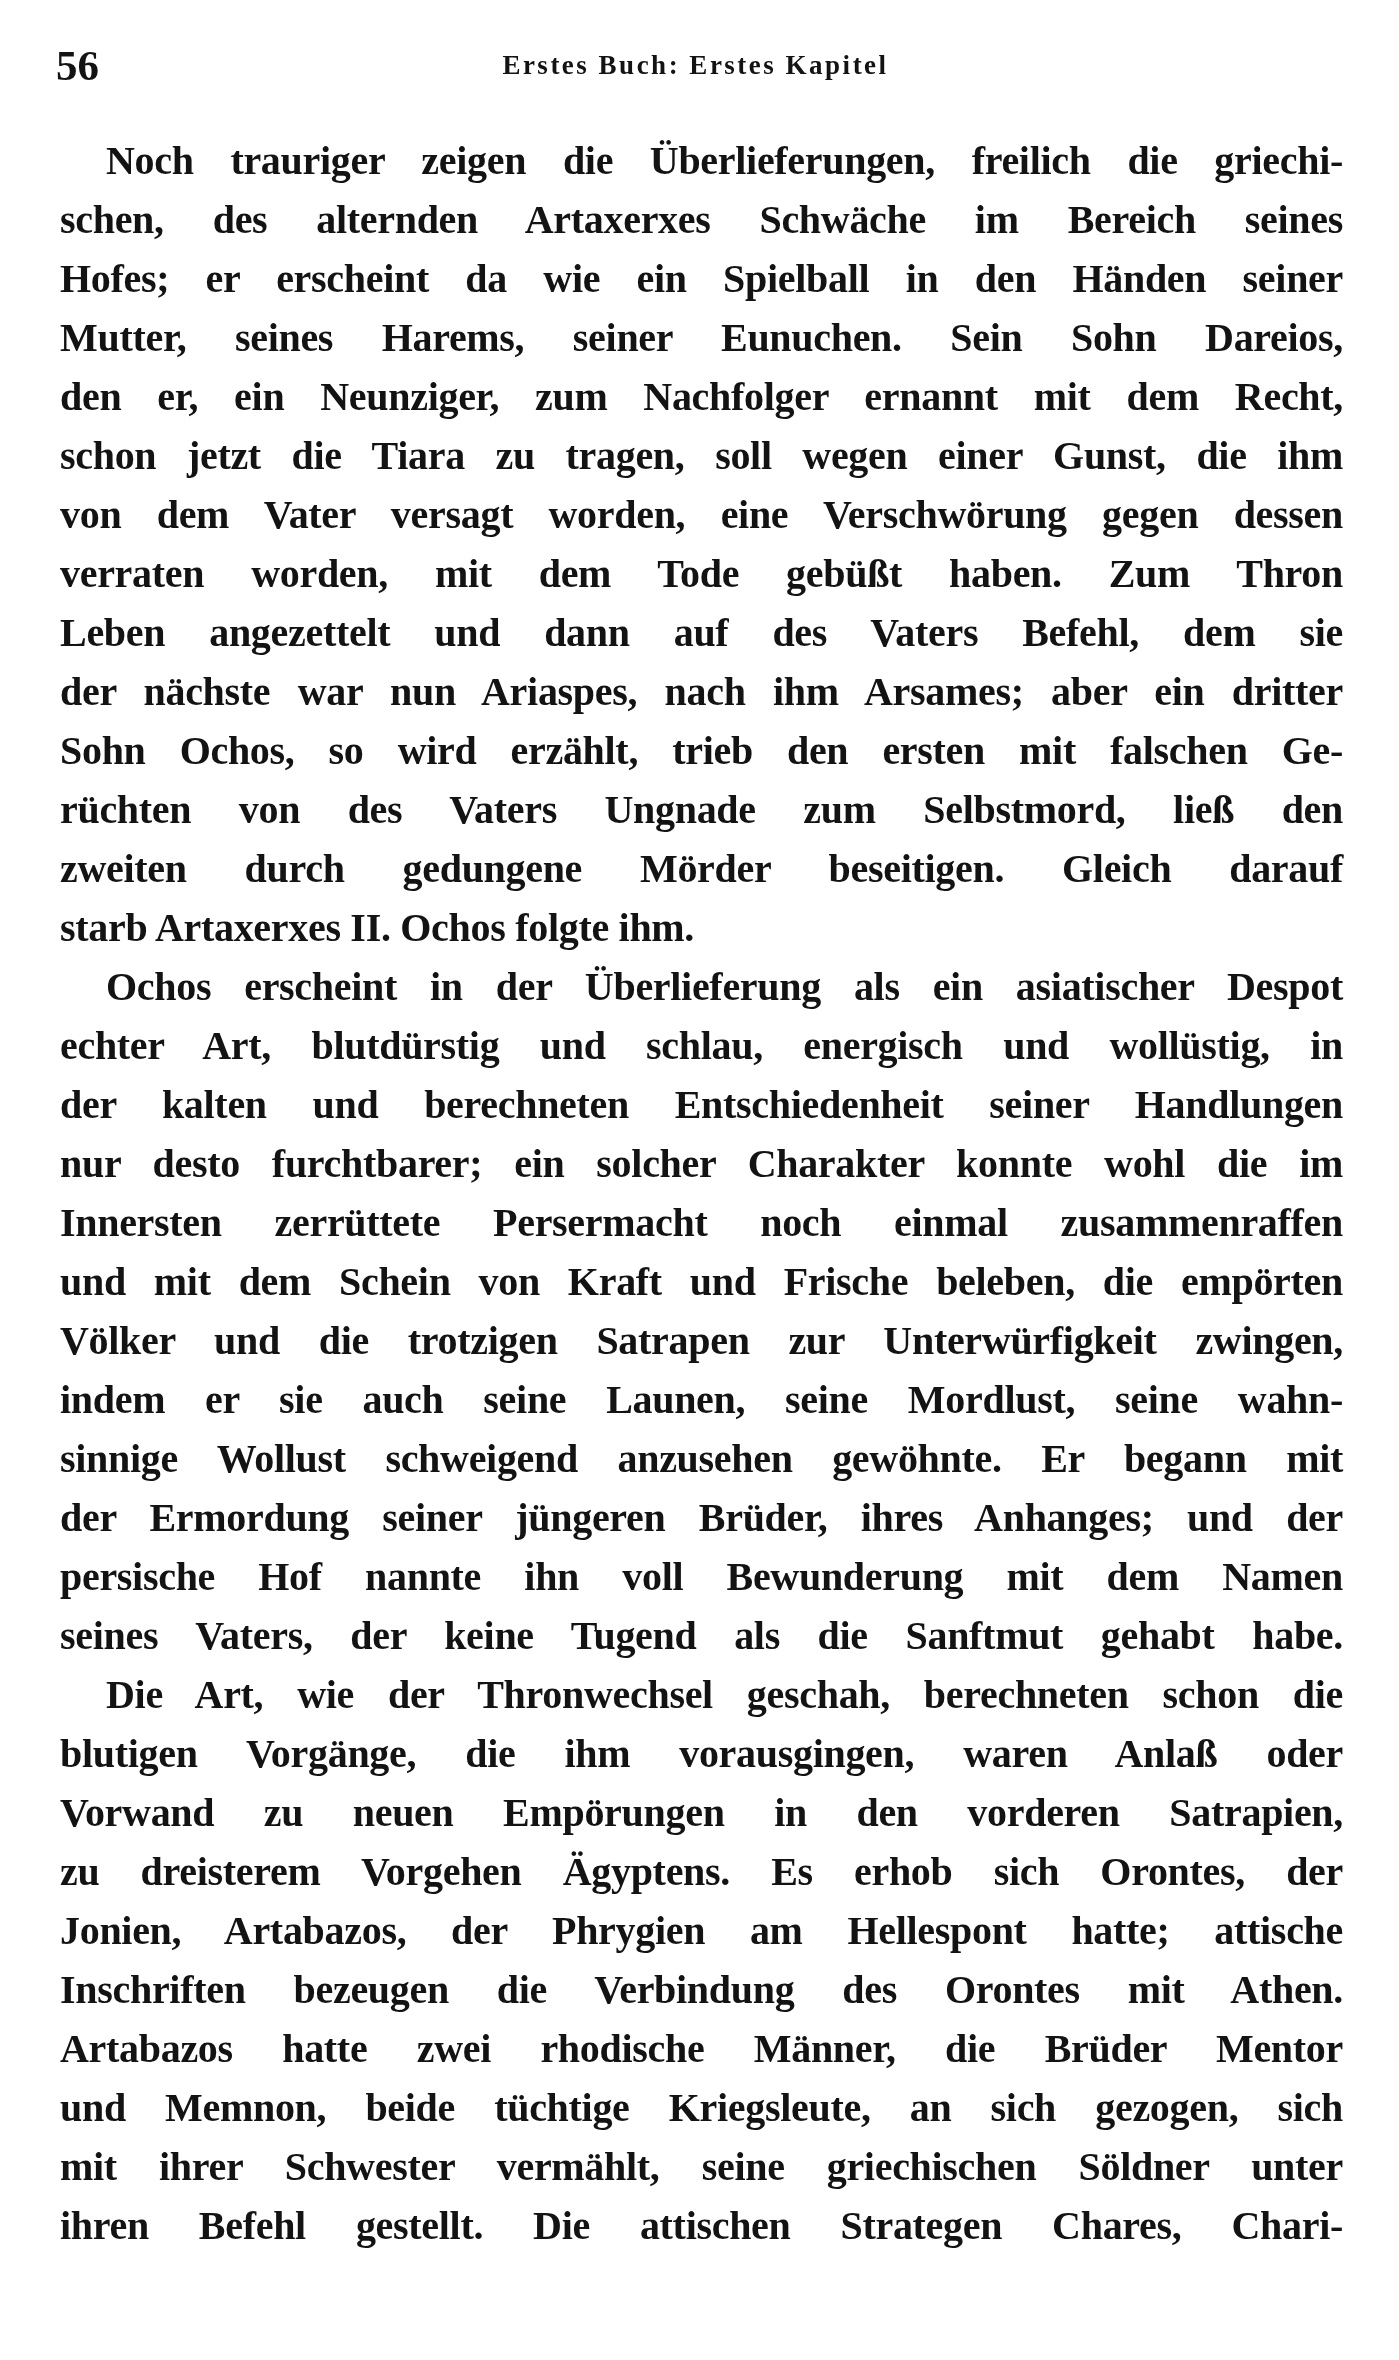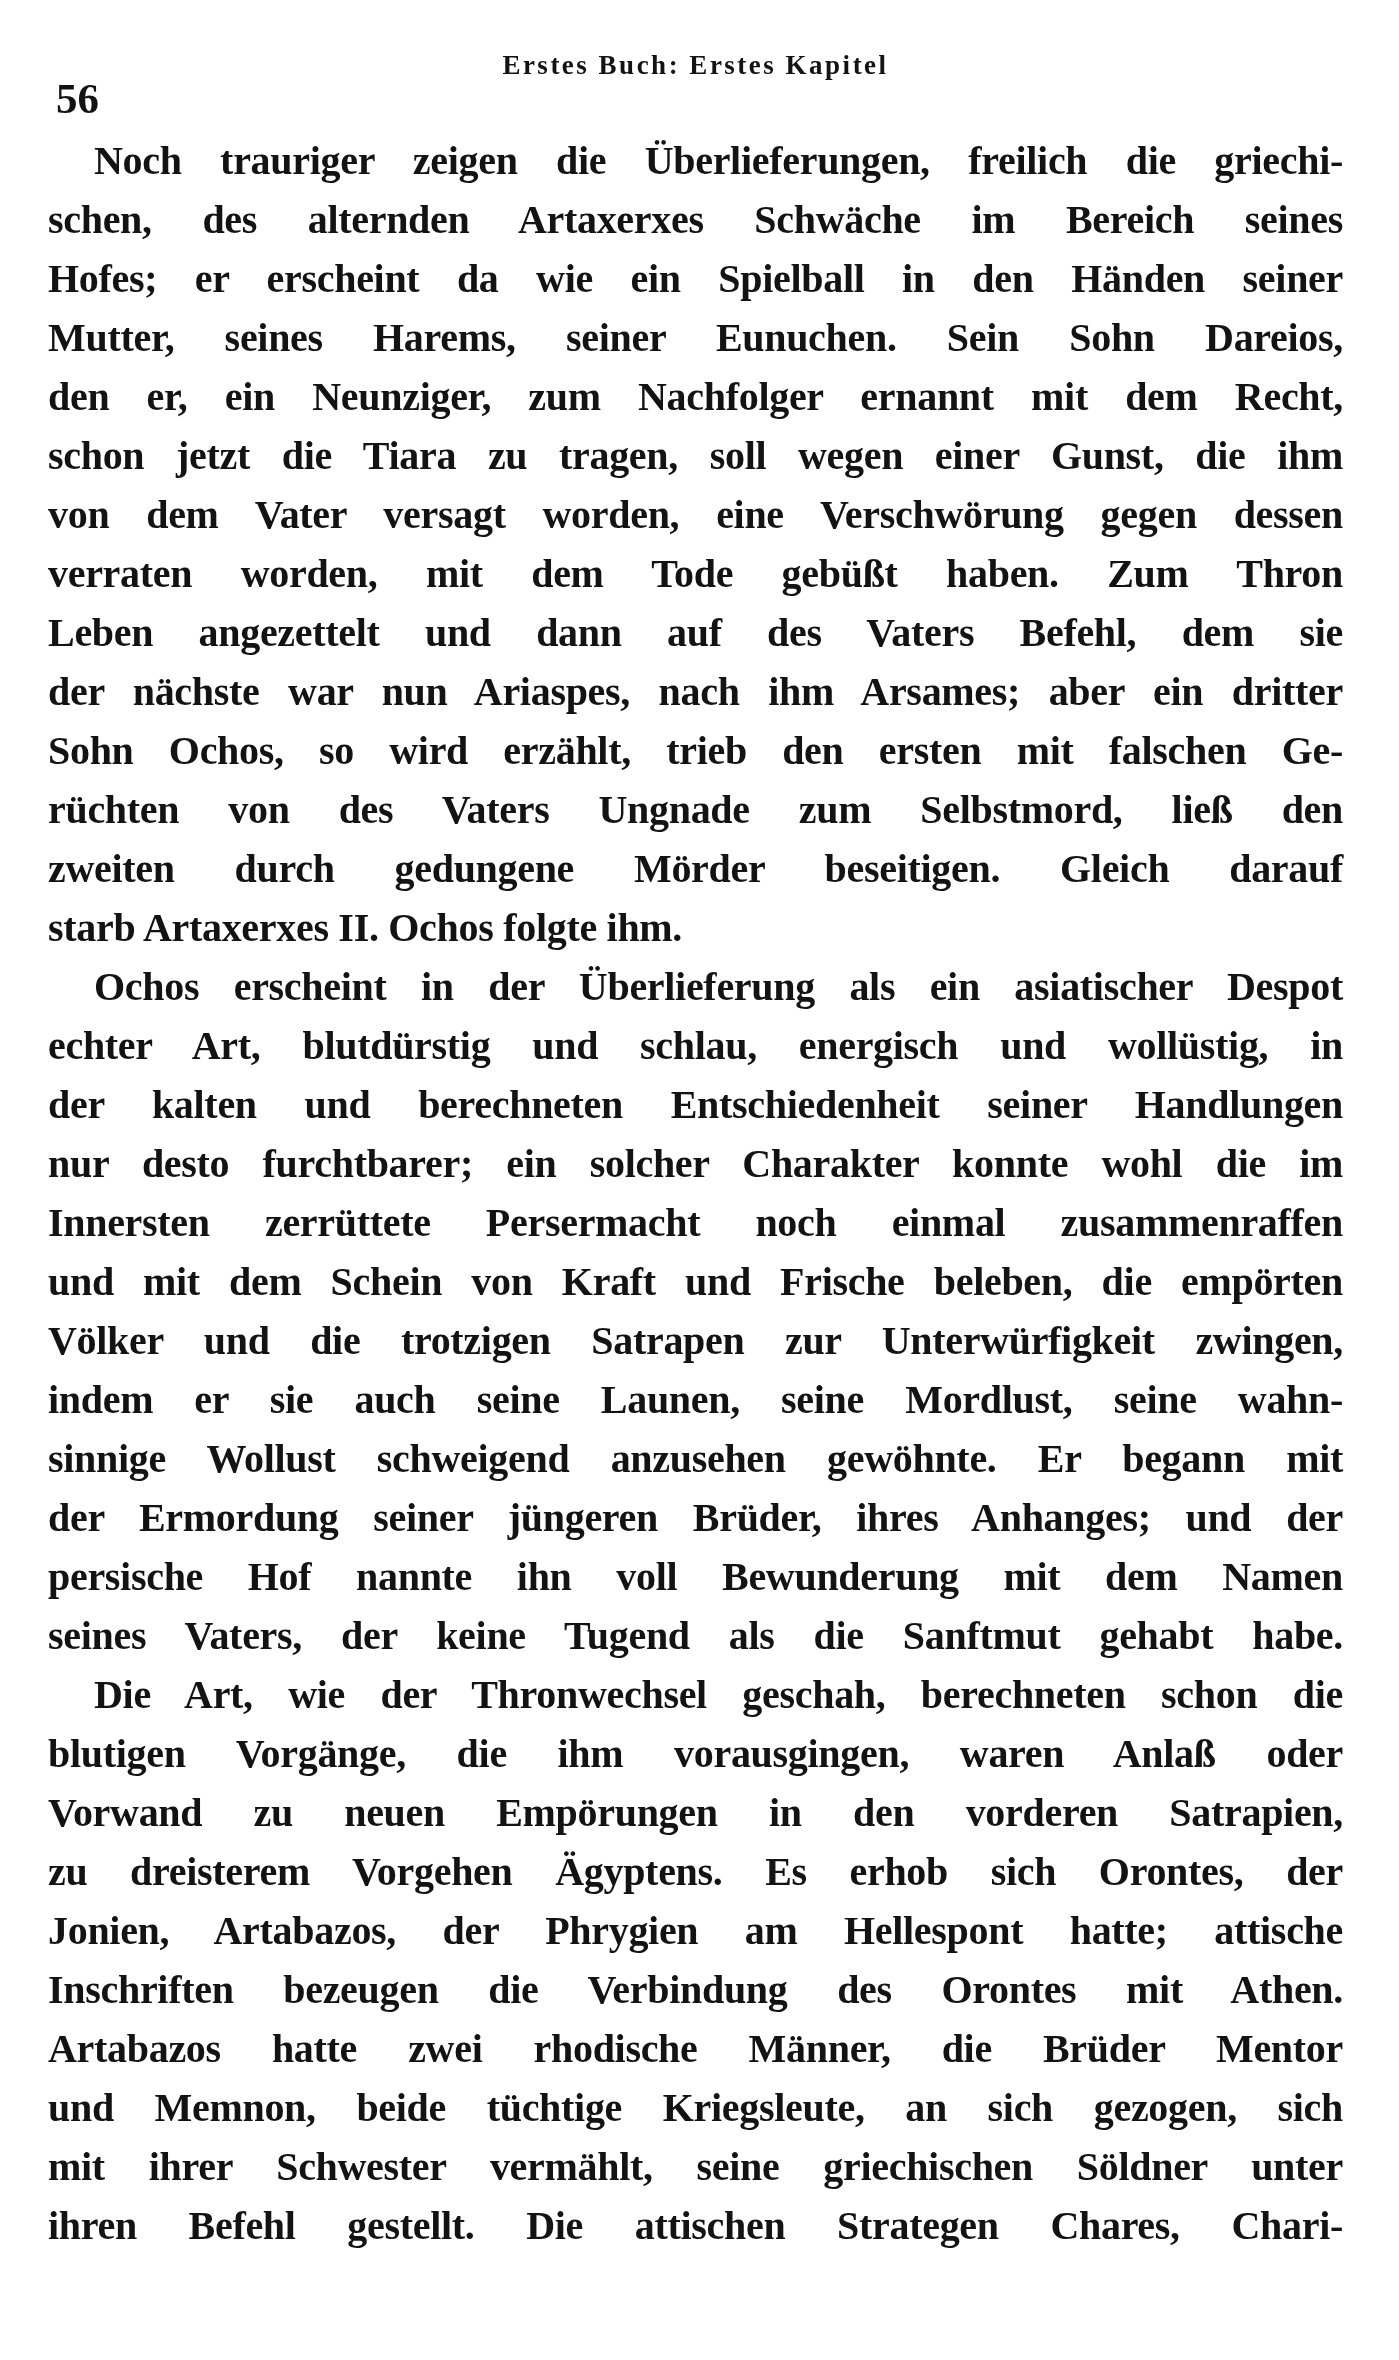--- a/index.html
+++ b/index.html
@@ -13,36 +13,35 @@
     font-weight: bold;
     overflow: hidden;
     box-sizing: border-box;
   }
   .page-number {
     position: absolute;
     left: 56px;
     top: 44px;
     font-size: 43px;
     line-height: 1;
-    margin-top: 33px;
   }
   .running-head {
     position: absolute;
     left: 0;
     right: 8px;
     top: 52px;
     text-align: center;
     font-size: 27px;
     letter-spacing: 2.5px;
     line-height: 1;
   }
   .body-text {
     position: absolute;
     top: 131px;
-    left: 48px;
+    left: 60px;
     right: 56px;
   }
   .para { margin: 0; padding: 0; }
   .line {
     font-size: 40px;
     line-height: 59px;
     letter-spacing: -0.3px;
     text-align: justify;
     text-align-last: justify;
     white-space: normal;

